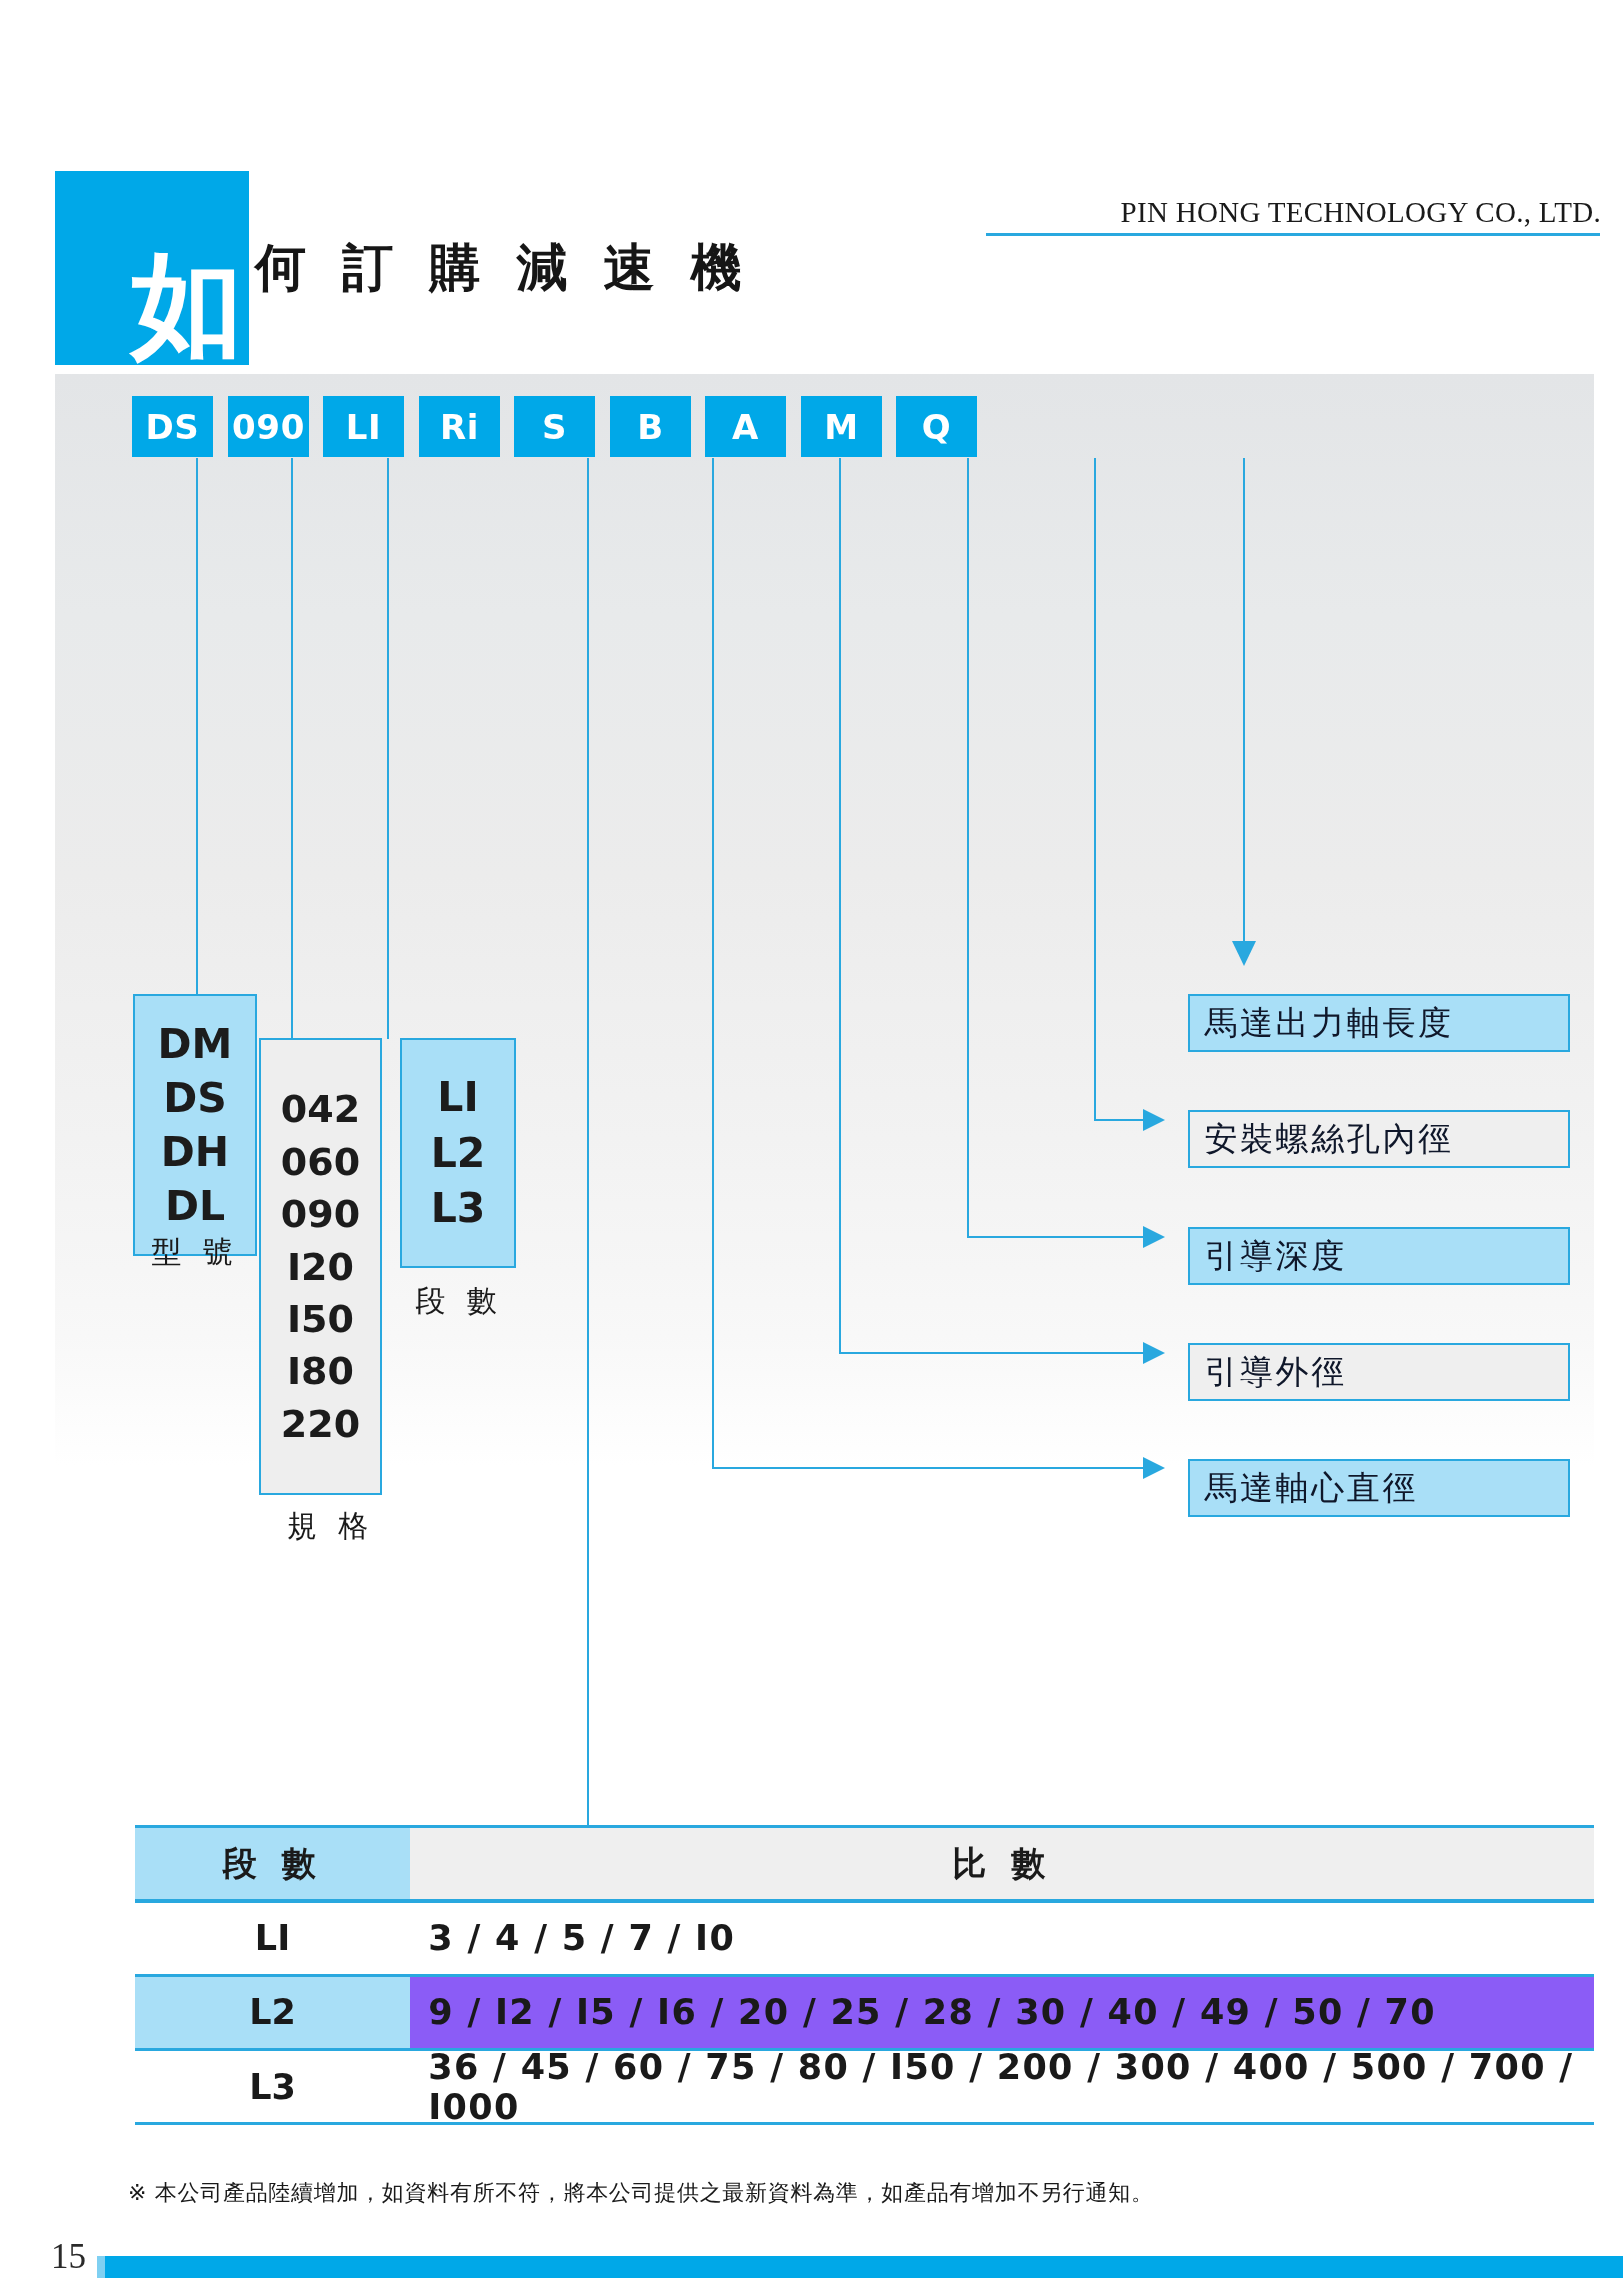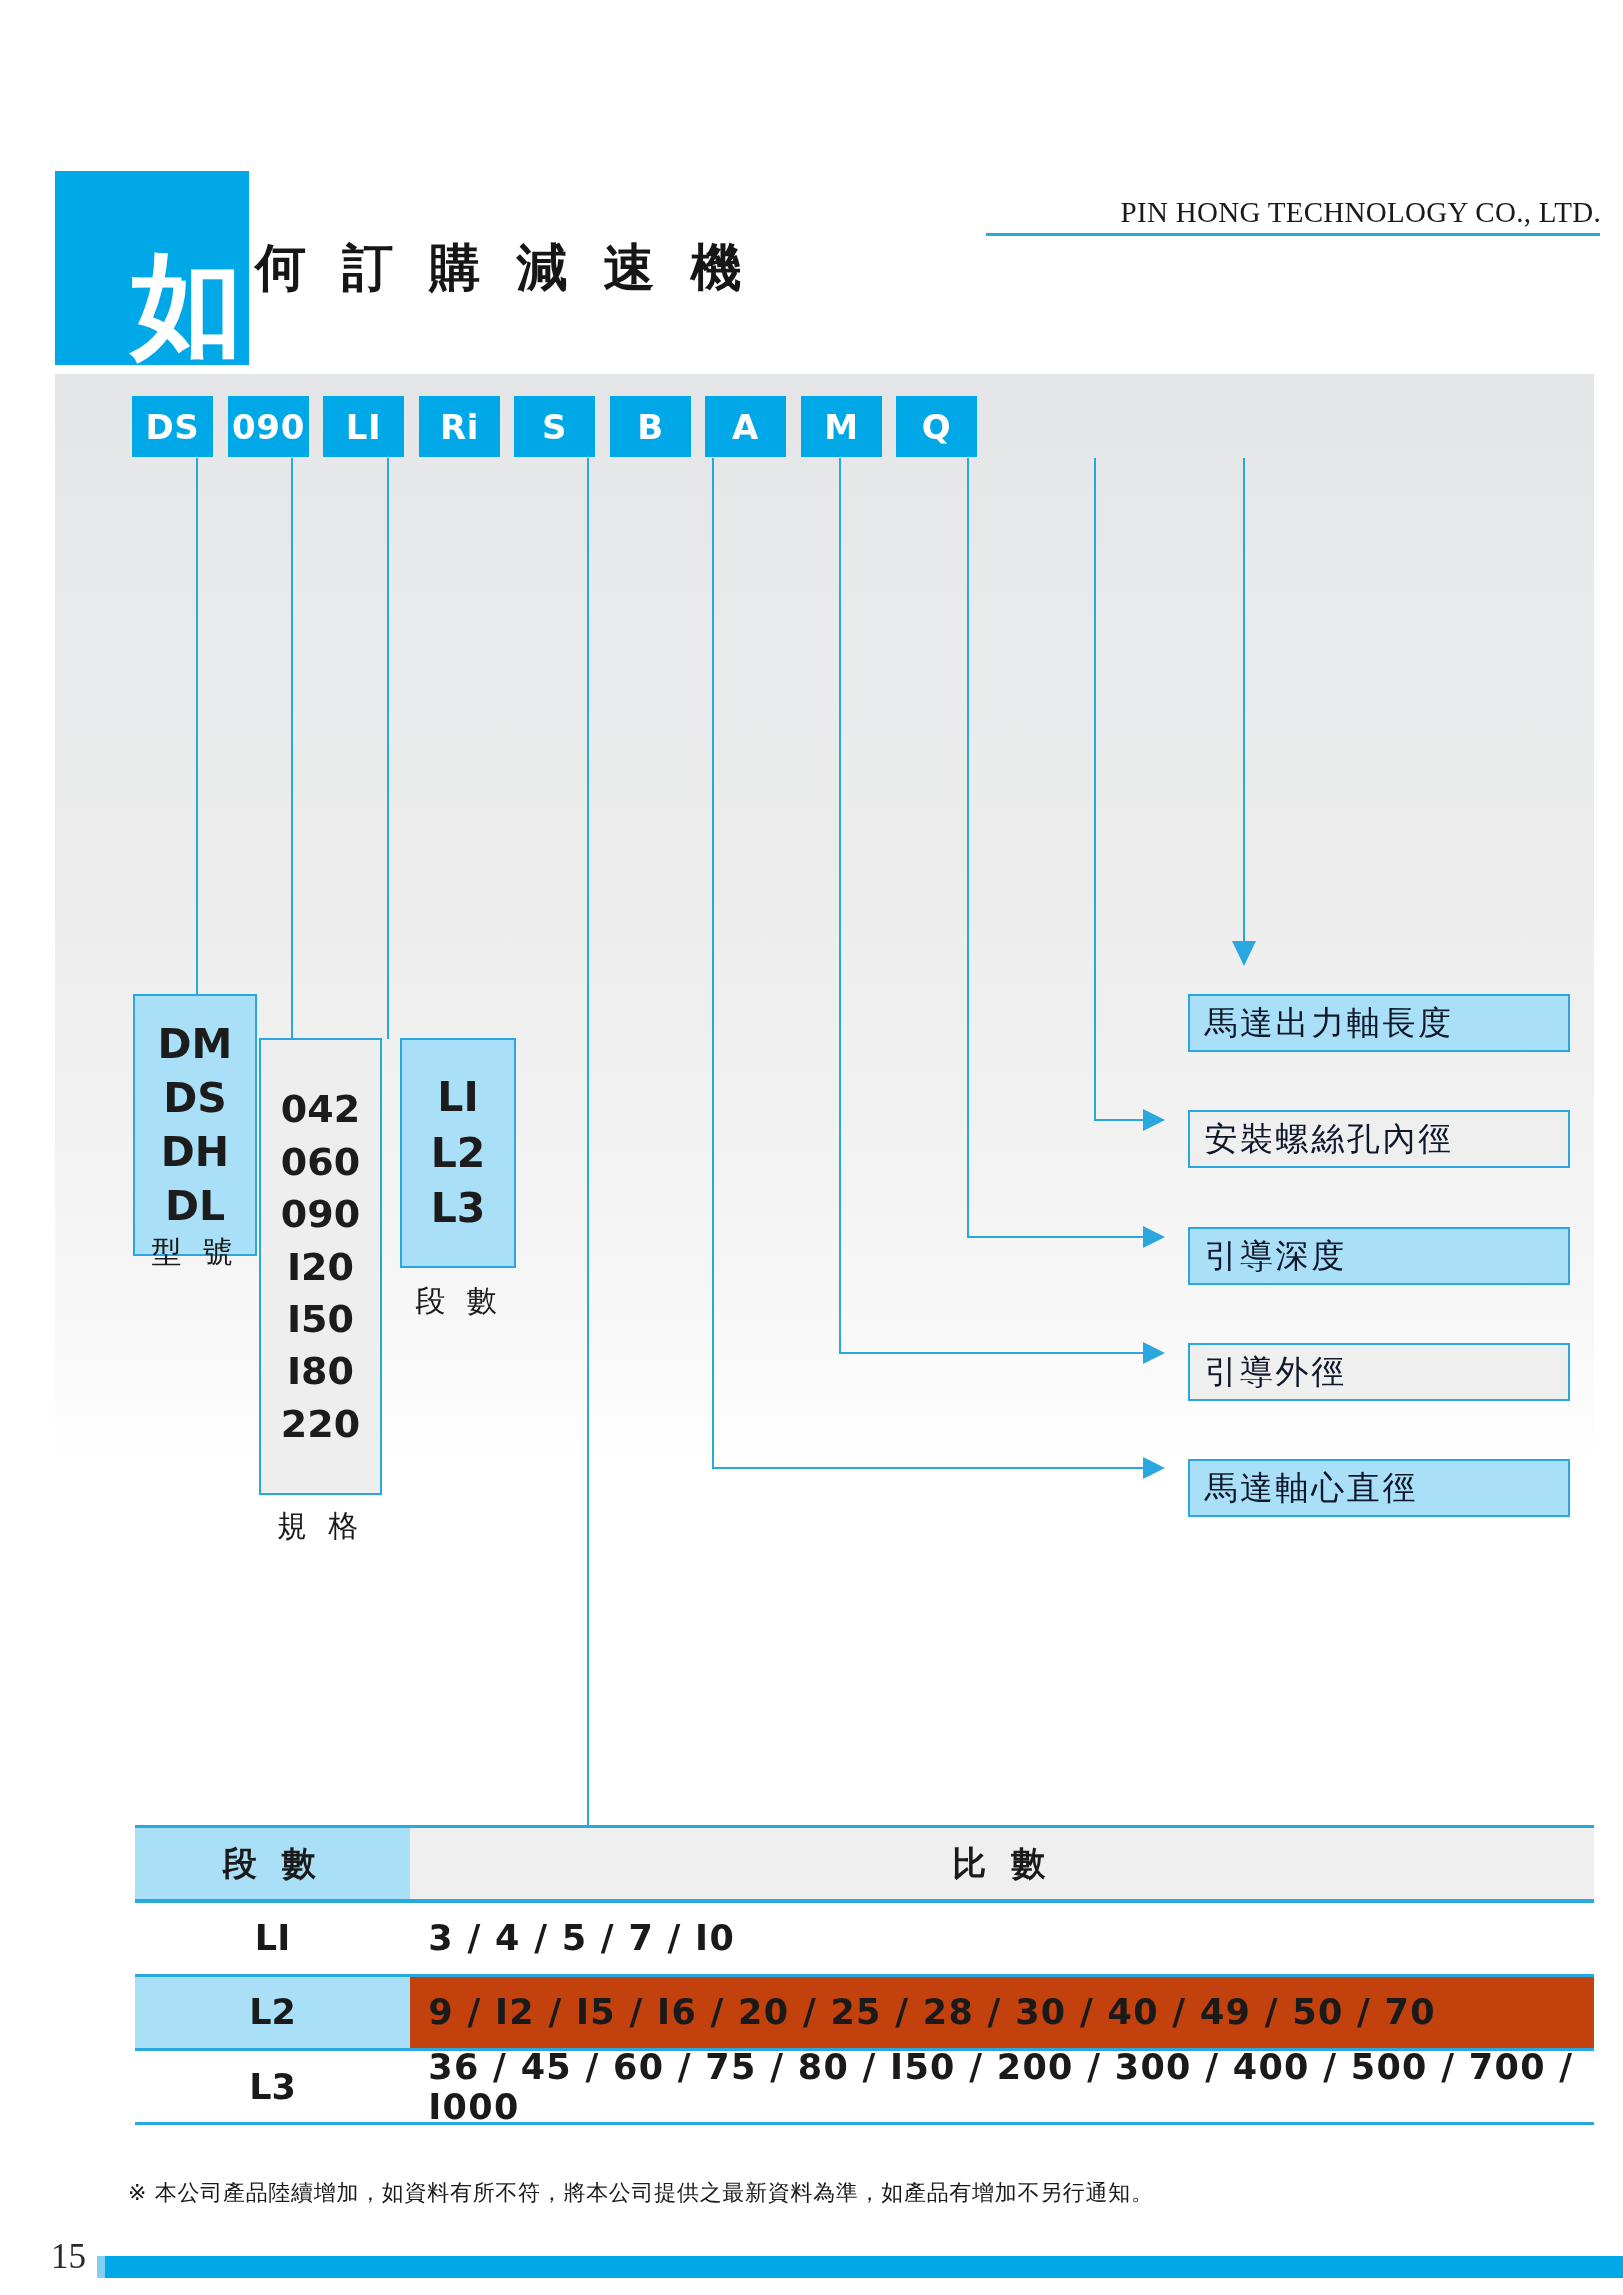--- a/index.html
+++ b/index.html
@@ -110,21 +110,21 @@
     padding-left:18.3px;
     font-weight:700;color:#1a1a1a;
   }
   .rule{height:3.3px;background:#29a8df;width:100%;}
   .hdr .tc-left{background:#a9dff7;font-size:34px;letter-spacing:6.5px;height:71px;}
   .hdr .tc-right{background:#efefef;font-size:34px;letter-spacing:6.5px;height:71px;
                  justify-content:center;padding-left:0;}
   .r-odd .tc-left{background:#ffffff;font-size:35px;height:71px;}
   .r-odd .tc-right{background:#ffffff;font-size:35px;height:71px;letter-spacing:1.3px;}
   .r-even .tc-left{background:#a9dff7;font-size:35px;height:71px;}
-  .r-even .tc-right{background:#c2410c;font-size:35px;height:71px;letter-spacing:1.3px;}
+  .r-even .tc-right{background:#8b5cf6;font-size:35px;height:71px;letter-spacing:1.3px;}
 
   
   .note{
     position:absolute;left:128px;top:2178px;width:1465px;
     font-size:22px;color:#1a1a1a;letter-spacing:0.7px;white-space:nowrap;
   }
 
   
   .pagenum{
     position:absolute;left:51px;top:2237px;
@@ -201,21 +201,21 @@
 
   <div class="optbox gray" style="left:259px;top:1038px;width:123px;height:457px;">
     <span style="font-size:38px;margin:7.2px 0;">042</span>
     <span style="font-size:38px;margin:7.2px 0;">060</span>
     <span style="font-size:38px;margin:7.2px 0;">090</span>
     <span style="font-size:38px;margin:7.2px 0;text-align:center;">I20</span>
     <span style="font-size:38px;margin:7.2px 0;">I50</span>
     <span style="font-size:38px;margin:7.2px 0;">I80</span>
     <span style="font-size:38px;margin:7.2px 0;">220</span>
   </div>
-  <div class="optcap" style="left:259px;top:1506px;width:123px;">規 格</div>
+  <div class="optcap" style="left:269px;top:1506px;width:123px;">規 格</div>
 
   <div class="optbox blue" style="left:400px;top:1038px;width:116px;height:230px;">
     <span style="font-size:41px;margin:7.2px 0;">LI</span>
     <span style="font-size:41px;margin:7.2px 0;">L2</span>
     <span style="font-size:41px;margin:7.2px 0;">L3</span>
   </div>
   <div class="optcap" style="left:394px;top:1281px;width:130px;">段 數</div>
 
   <div class="descbox blue" style="top:994px">馬達出力軸長度</div>
   <div class="descbox gray" style="top:1110px">安裝螺絲孔內徑</div>

